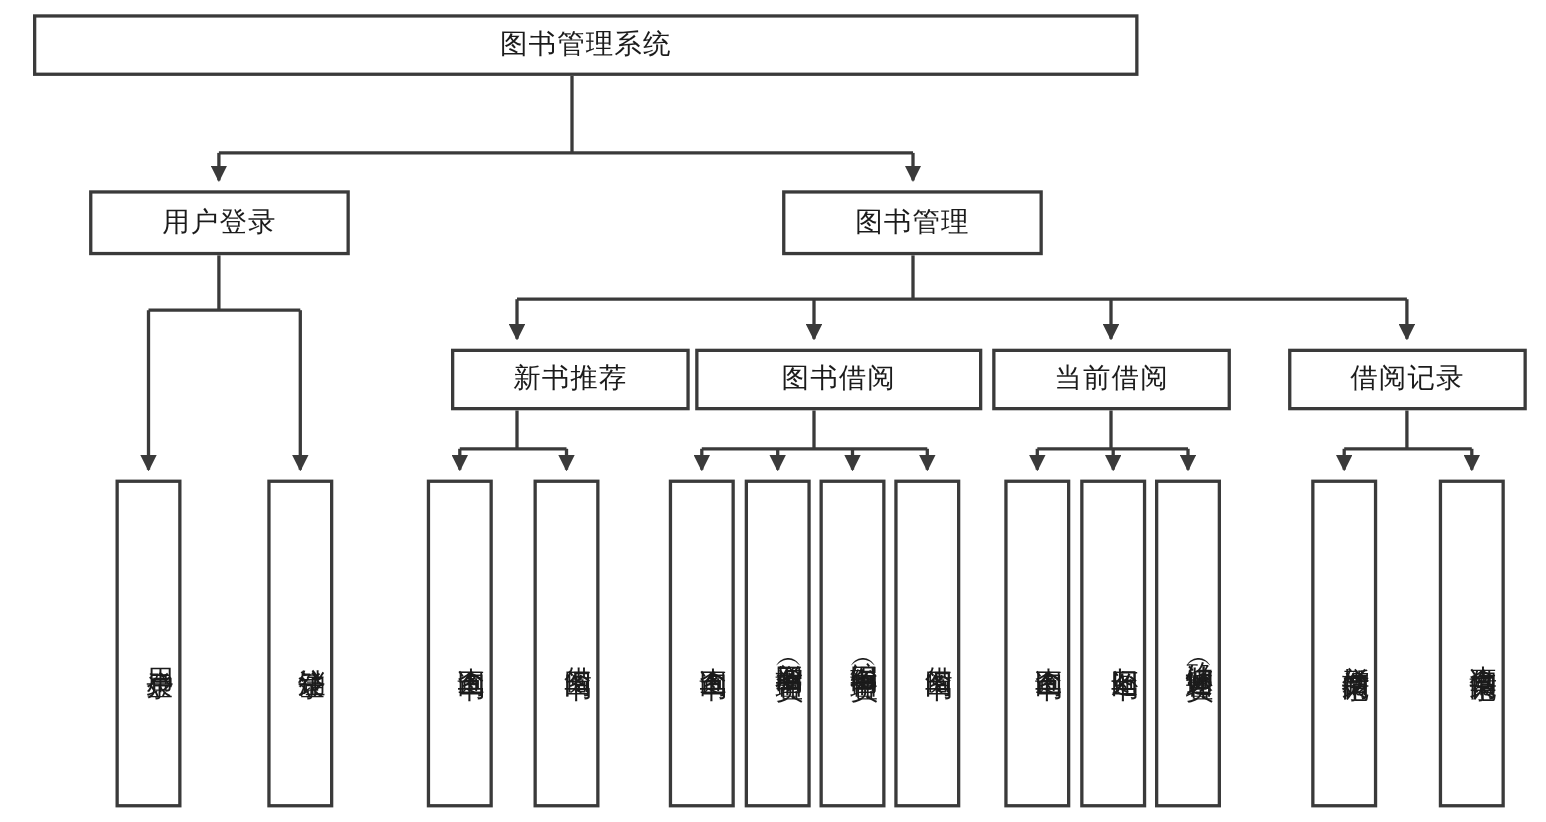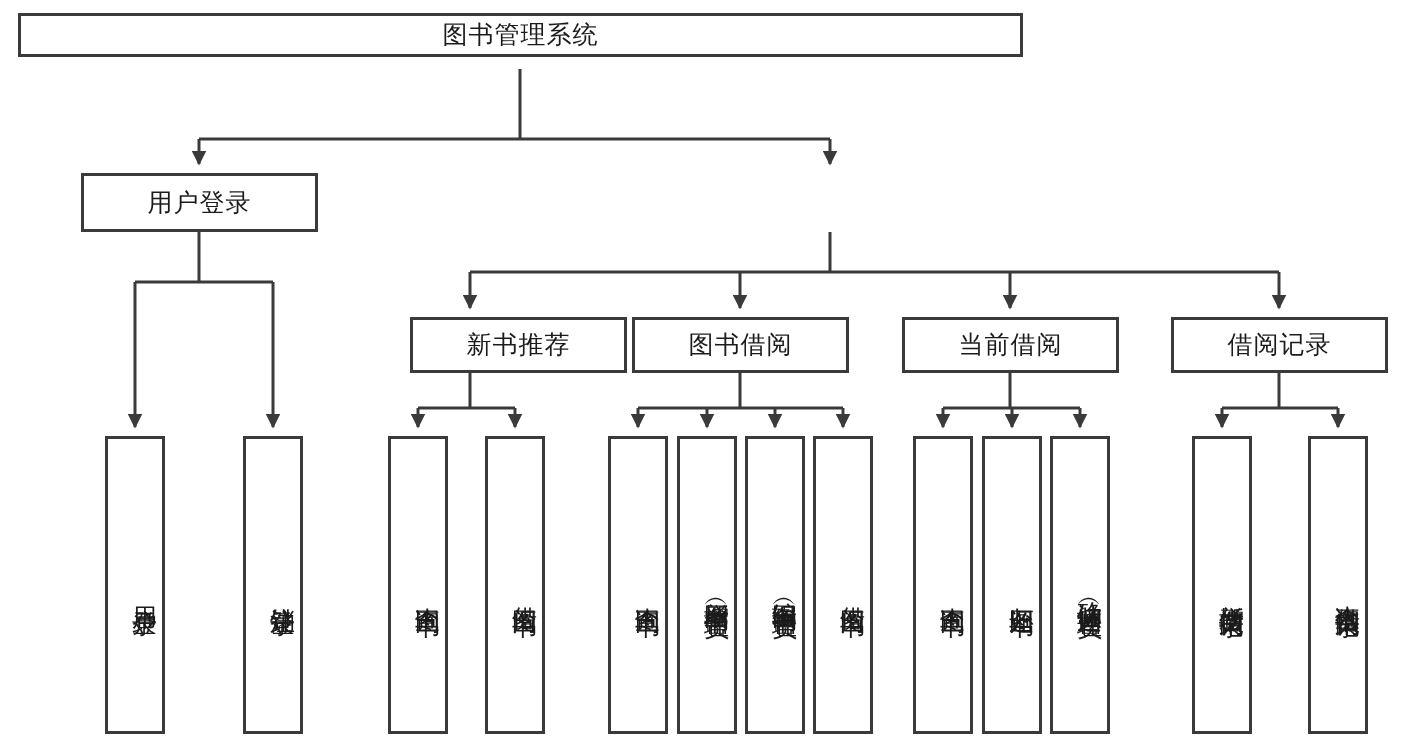--- a/index.html
+++ b/index.html
@@ -110,32 +110,35 @@
       <path d="M 1012 408 L 1012 427" marker-end="url(#arrow)"></path>
       <path d="M 1080 408 L 1080 427" marker-end="url(#arrow)"></path>
 
       <path d="M 1279 373 L 1279 408"></path>
       <path d="M 1222 408 L 1338 408"></path>
       <path d="M 1222 408 L 1222 427" marker-end="url(#arrow)"></path>
       <path d="M 1338 408 L 1338 427" marker-end="url(#arrow)"></path>
     </g>
   </svg>
 
-  <div class="node horiz" style="left:18px; top:13px; width:1005px; height:44px;align-items:center;">
+  <div class="node horiz" style="left:30px; top:13px; width:1005px; height:56px;align-items:center;">
     <span>图书管理系统</span>
   </div>
 
   <div class="node horiz" style="left:81px; top:173px; width:237px; height:59px;">
     <span>用户登录</span>
   </div>
+  <div class="node horiz" style="left:711px; top:173px; width:237px; height:59px;">
+    <span>图书管理</span>
+  </div>
 
   <div class="node horiz" style="left:362px; top:317px; width:217px; height:56px;margin-left:48px;">
     <span>新书推荐</span>
   </div>
-  <div class="node horiz" style="left:632px; top:317px; width:217px; height:56px;">
+  <div class="node horiz" style="left:632px; top:317px; width:261px; height:56px;">
     <span>图书借阅</span>
   </div>
   <div class="node horiz" style="left:902px; top:317px; width:217px; height:56px;">
     <span>当前借阅</span>
   </div>
   <div class="node horiz" style="left:1171px; top:317px; width:217px; height:56px;">
     <span>借阅记录</span>
   </div>
 
   <div class="node vert" style="left:105px; top:436px; width:60px; height:298px;">

